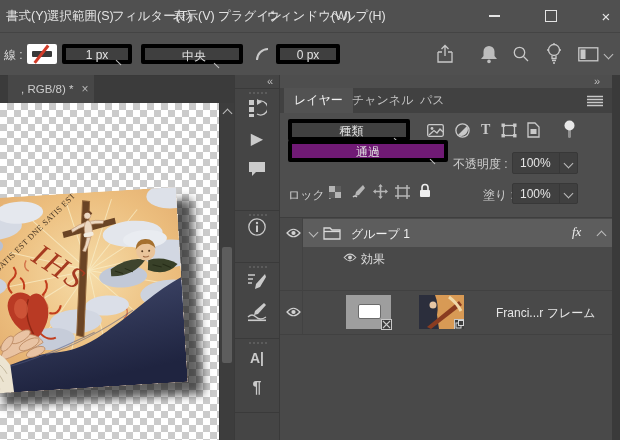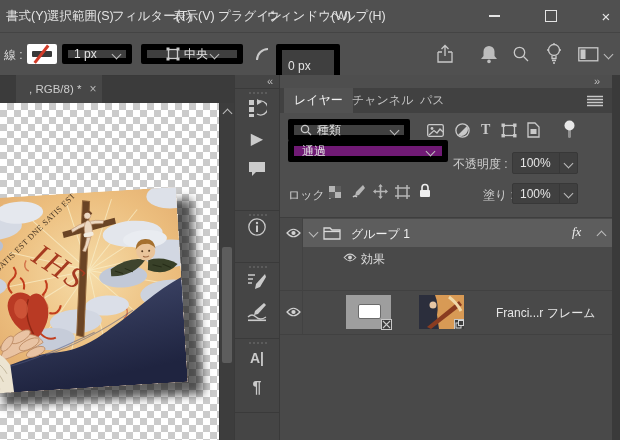--- a/index.html
+++ b/index.html
@@ -4,31 +4,31 @@
 <style>
   html,body{margin:0;padding:0;}
   body{width:620px;height:440px;position:relative;overflow:hidden;
        background:#4f4f4f;font-family:"Liberation Sans",sans-serif;
        -webkit-font-smoothing:antialiased;}
   .abs{position:absolute;}
   .txt{color:#dcdcdc;font-size:12px;white-space:nowrap;}
   .chev{width:6px;height:6px;border-right:1.4px solid #bdbdbd;border-bottom:1.4px solid #bdbdbd;
         display:inline-block;transform:rotate(45deg);}
   .chev.up{transform:rotate(-135deg);}
-  .field{background:#3f3f3f;border:6px solid #000000;border-radius:2px;color:#e2e2e2;
-         font-size:12px;display:flex;align-items:center;box-sizing:border-box;}
+  .field{background:#3f3f3f;border:4px solid #000000;border-radius:2px;color:#e2e2e2;
+         font-size:12px;display:flex;align-items:center;box-sizing:border-box;flex-direction:column;}
   
   #menubar{left:0;top:0;width:620px;height:32px;background:#505050;}
   .menu-item{position:absolute;top:0;line-height:32px;color:#e3e3e3;font-size:12.5px;}
   .winbtn{position:absolute;top:0;width:34px;height:32px;display:flex;align-items:center;justify-content:center;}
   
   #optionsbar{left:0;top:32px;width:620px;height:43px;background:#505050;border-top:1px solid #444;box-sizing:border-box;}
   
   #tabbar{left:0;top:75px;width:234px;height:28px;background:#3b3b3b;border-top:1px solid #393939;box-sizing:border-box;}
-  #doctab{left:16px;top:75px;width:86px;height:28px;background:#474747;color:#cccccc;font-size:11.5px;
+  #doctab{left:8px;top:75px;width:86px;height:28px;background:#474747;color:#cccccc;font-size:11.5px;
           display:flex;align-items:center;padding-left:13px;box-sizing:border-box;}
   #canvas{left:0;top:103px;width:219px;height:337px;overflow:hidden;
           background:conic-gradient(#cbcbcb 25%,#ffffff 0 50%,#cbcbcb 0 75%,#ffffff 0);
           background-size:14px 14px;}
   #painting{position:absolute;left:-18px;top:90px;width:200px;height:195px;
             transform:rotate(-3.5deg);box-shadow:15px 13px 10px rgba(0,0,0,.62);}
   #vscroll{left:219px;top:103px;width:15px;height:337px;background:#3d3d3d;border-left:1px solid #343434;box-sizing:border-box;}
   #vthumb{left:2px;top:144px;width:10px;height:116px;background:#5d5d5d;border-radius:2px;position:absolute;}
   
   #dock{left:234px;top:75px;width:45px;height:365px;background:#454545;border-left:1px solid #3a3a3a;box-sizing:border-box;}
@@ -90,21 +90,21 @@
         <rect x="10.5" y="0.5" width="3" height="3" fill="#c9c9c9"></rect>
       <rect x="0.5" y="10.5" width="3" height="3" fill="#c9c9c9"></rect>
         <rect x="10.5" y="10.5" width="3" height="3" fill="#c9c9c9"></rect>
     </svg>
     <span style="margin-left:4px">中央</span>
     <span class="chev" style="margin-left:auto"></span>
   </div>
   <svg class="abs" style="left:255px;top:14px" width="15" height="15" viewBox="0 0 15 15">
     <path d="M2,13 A11,11 0 0 1 13,2" fill="none" stroke="#c9c9c9" stroke-width="2"></path>
   </svg>
-  <div class="field abs" style="left:276px;top:11px;width:64px;height:20px;padding:16px 6px">
+  <div class="field abs" style="left:276px;top:11px;width:64px;height:20px;padding:0 6px">
     <span>0 px</span>
   </div>
   <svg class="abs" style="left:436px;top:11px" width="18" height="20" viewBox="0 0 18 20">
     <path d="M2,8 h4 M12,8 h4 M16,8 v10 h-14 v-10" class="icon-stroke" stroke-width="1.5"></path>
     <path d="M9,12 V2 M5.5,5 L9,1.5 L12.5,5" class="icon-stroke" stroke-width="1.5"></path>
   </svg>
   <svg class="abs" style="left:480px;top:11px" width="18" height="20" viewBox="0 0 18 20">
     <path d="M9,2 a5.5,5.5 0 0 1 5.5,5.5 V12 L17,15 H1 L3.5,12 V7.5 A5.5,5.5 0 0 1 9,2 Z" fill="#bdbdbd"></path>
     <circle cx="9" cy="17.4" r="1.8" fill="#bdbdbd"></circle>
   </svg>

